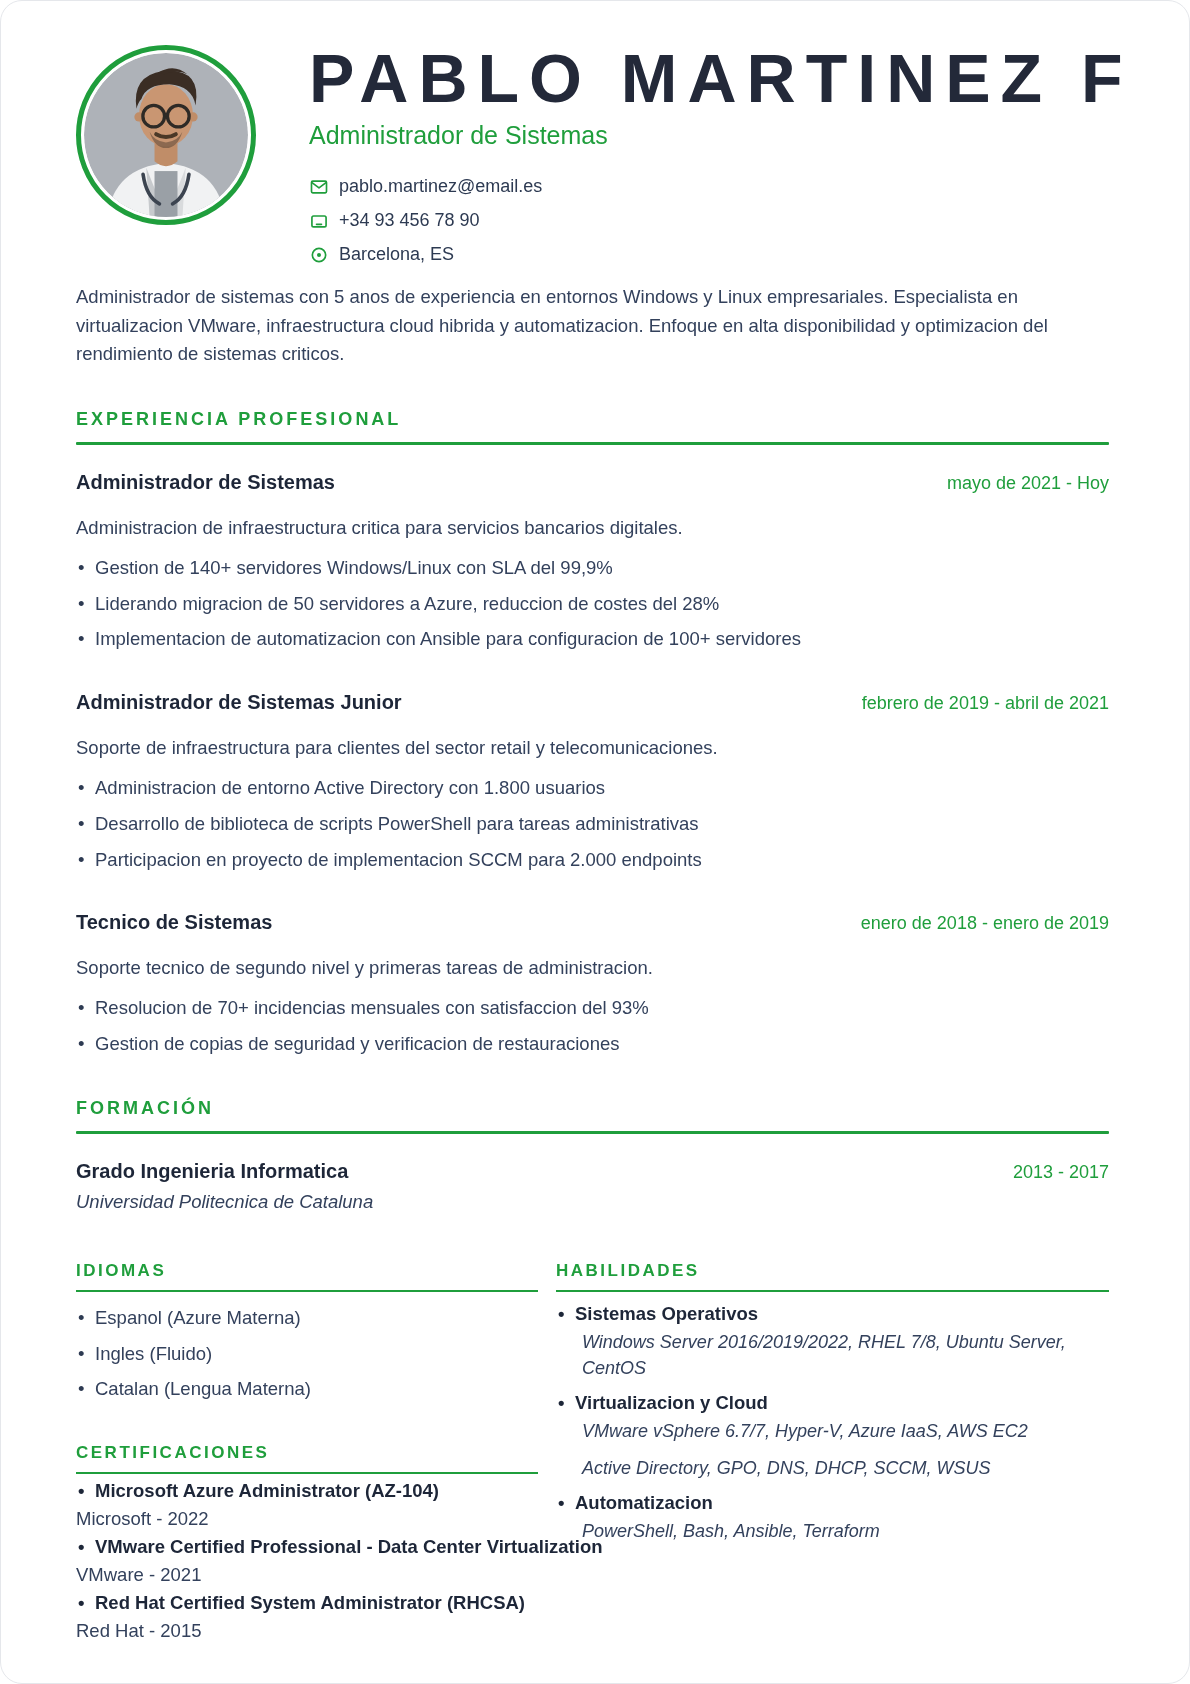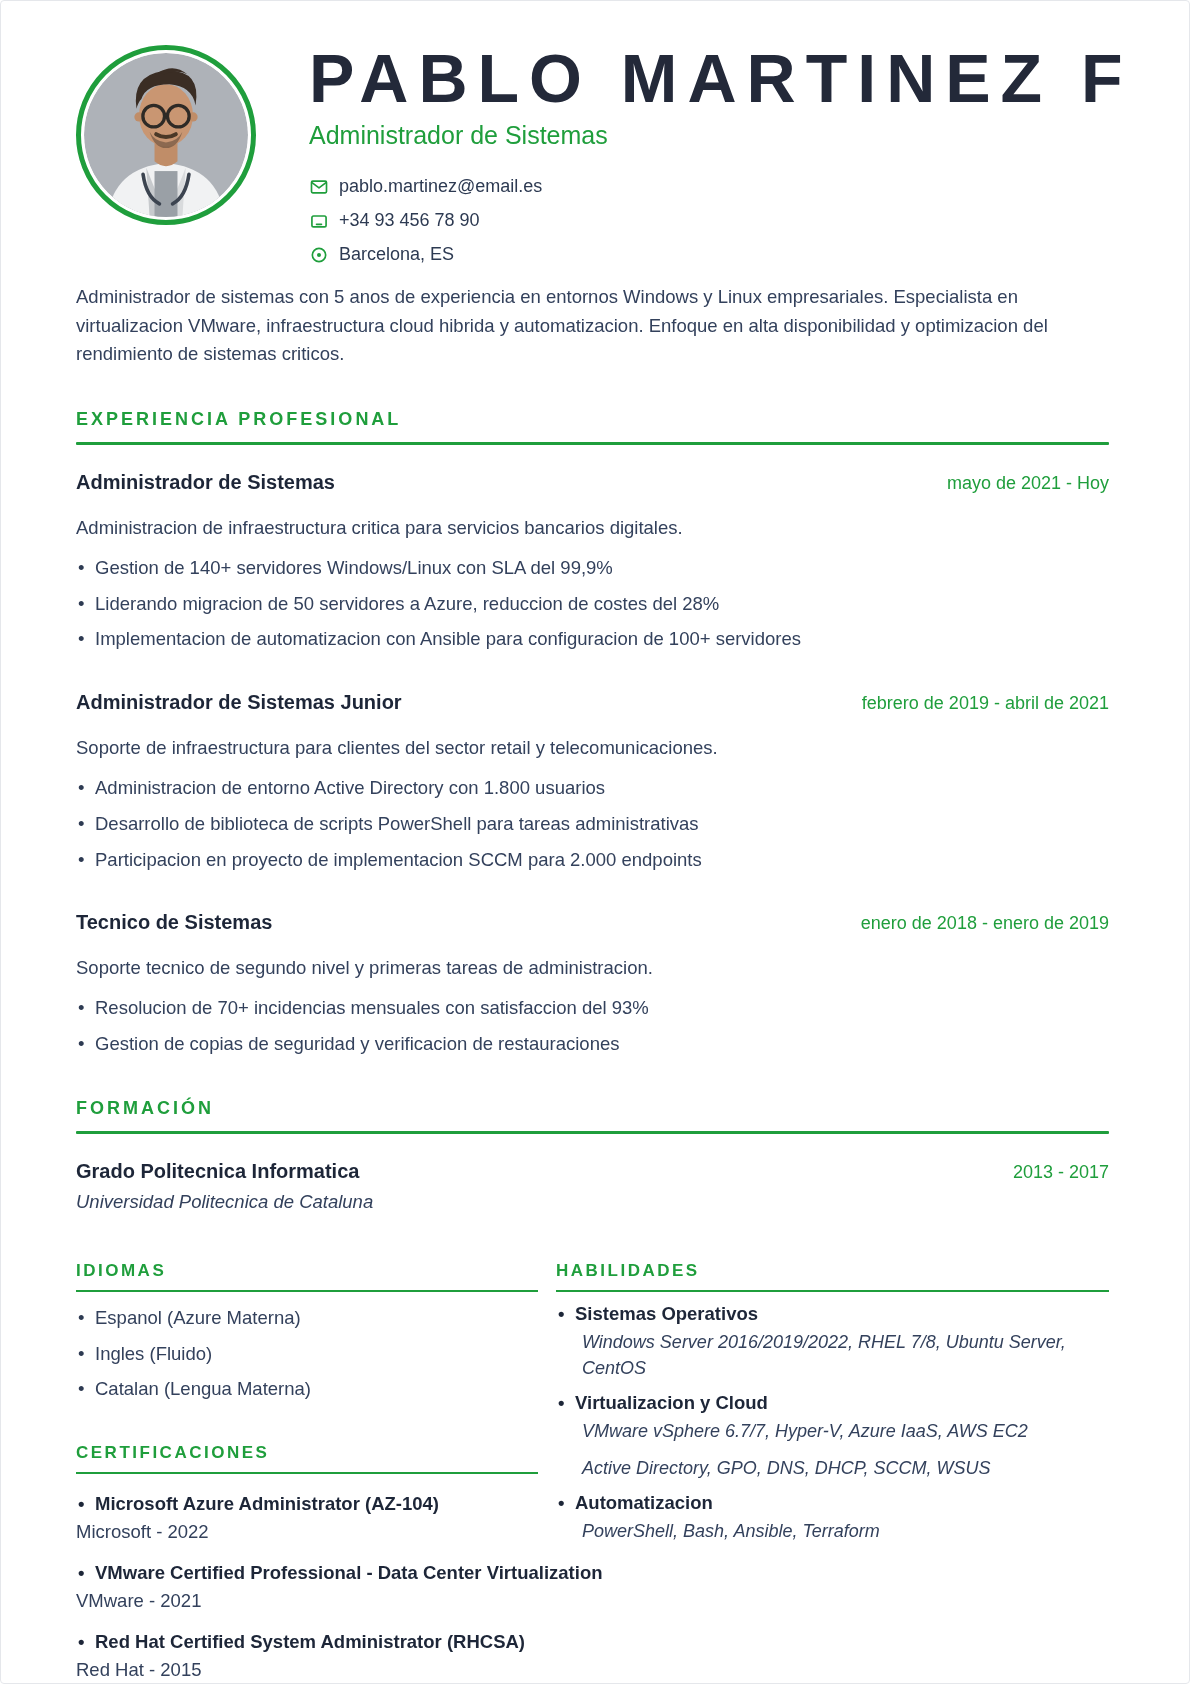--- a/index.html
+++ b/index.html
@@ -5,21 +5,21 @@
   :root{
     --accent:#1f9e3c;
     --ink-dark:#232939;
     --ink-body:#33415c;
     --page-border:#e5e7eb;
   }
   *{box-sizing:border-box;}
   body{margin:0;background:#ffffff;font-family:"Liberation Sans",sans-serif;}
   .page{
     width:1190px;height:1684px;margin:0 auto;background:#fff;
-    border:1px solid var(--page-border);border-radius:4px;
+    border:1px solid var(--page-border);border-radius:22px;
     overflow:hidden;position:relative;color:var(--ink-body);
   }
   .content{padding:42px 80px 0 75px;}
 
   
   .header{position:relative;min-height:228px;}
   .photo-ring{
     position:absolute;left:0;top:2px;width:180px;height:180px;border-radius:50%;
     border:5px solid var(--accent);background:#fff;padding:3px;
   }
@@ -60,21 +60,21 @@
   .edu-dates{color:var(--accent);font-size:18px;}
   .edu-school{margin-top:8px;font-style:italic;font-size:18.5px;color:var(--ink-body);}
 
   
   .two-col{display:grid;grid-template-columns:462px 1fr;column-gap:18px;margin-top:48px;}
   .sub-h{margin:0;color:var(--accent);font-size:17px;font-weight:700;letter-spacing:2.5px;}
   .sub-rule{height:2px;background:var(--accent);margin-top:9px;}
   .subsection + .subsection{margin-top:40px;}
   .col-left ul.dots li{font-size:18.5px;}
 
-  .cert{margin-top:19px;}
+  .cert{margin-top:6px;}
   .cert-name{
     position:relative;padding-left:19px;font-weight:700;font-size:18.5px;color:#1d2638;white-space:nowrap;
   }
   .cert-name::before{content:"•";position:absolute;left:2px;color:#1d2638;}
   .cert-detail{margin-top:6px;font-size:18.5px;color:var(--ink-body);}
 
   .skill{margin-top:11px;}
   .skill:first-of-type{margin-top:15px;}
   .skill-name{
     position:relative;padding-left:19px;font-weight:700;font-size:18.5px;color:#1d2638;
@@ -205,21 +205,21 @@
           <li>Gestion de copias de seguridad y verificacion de restauraciones</li>
         </ul>
       </article>
     </section>
 
     <section>
       <h2 class="sec-h">FORMACIÓN</h2>
       <div class="rule"></div>
       <div class="edu-row">
         <div class="row-split">
-          <h3 class="edu-degree">Grado Politecnica Informatica</h3>
+          <h3 class="edu-degree">Grado Ingenieria Informatica</h3>
           <span class="edu-dates">2013 - 2017</span>
         </div>
         <div class="edu-school">Universidad Politecnica de Cataluna</div>
       </div>
     </section>
 
     <div class="two-col">
 
       <div class="col-left">
         <section class="subsection">

